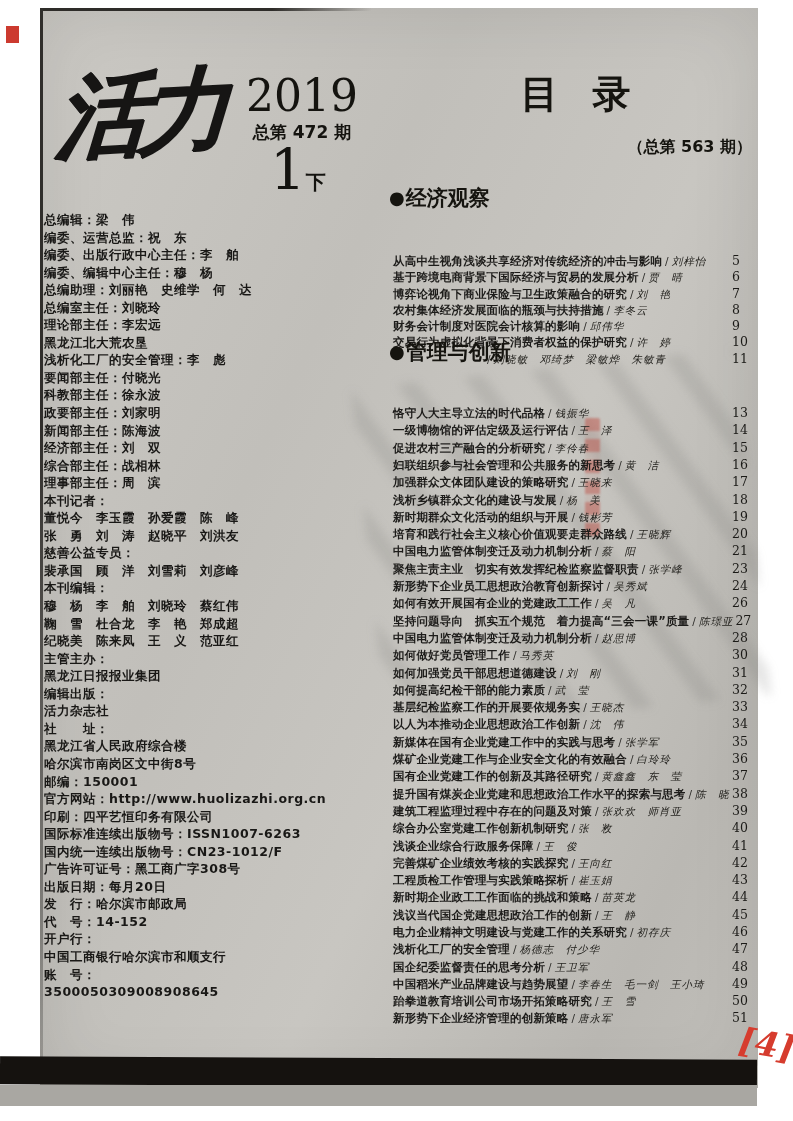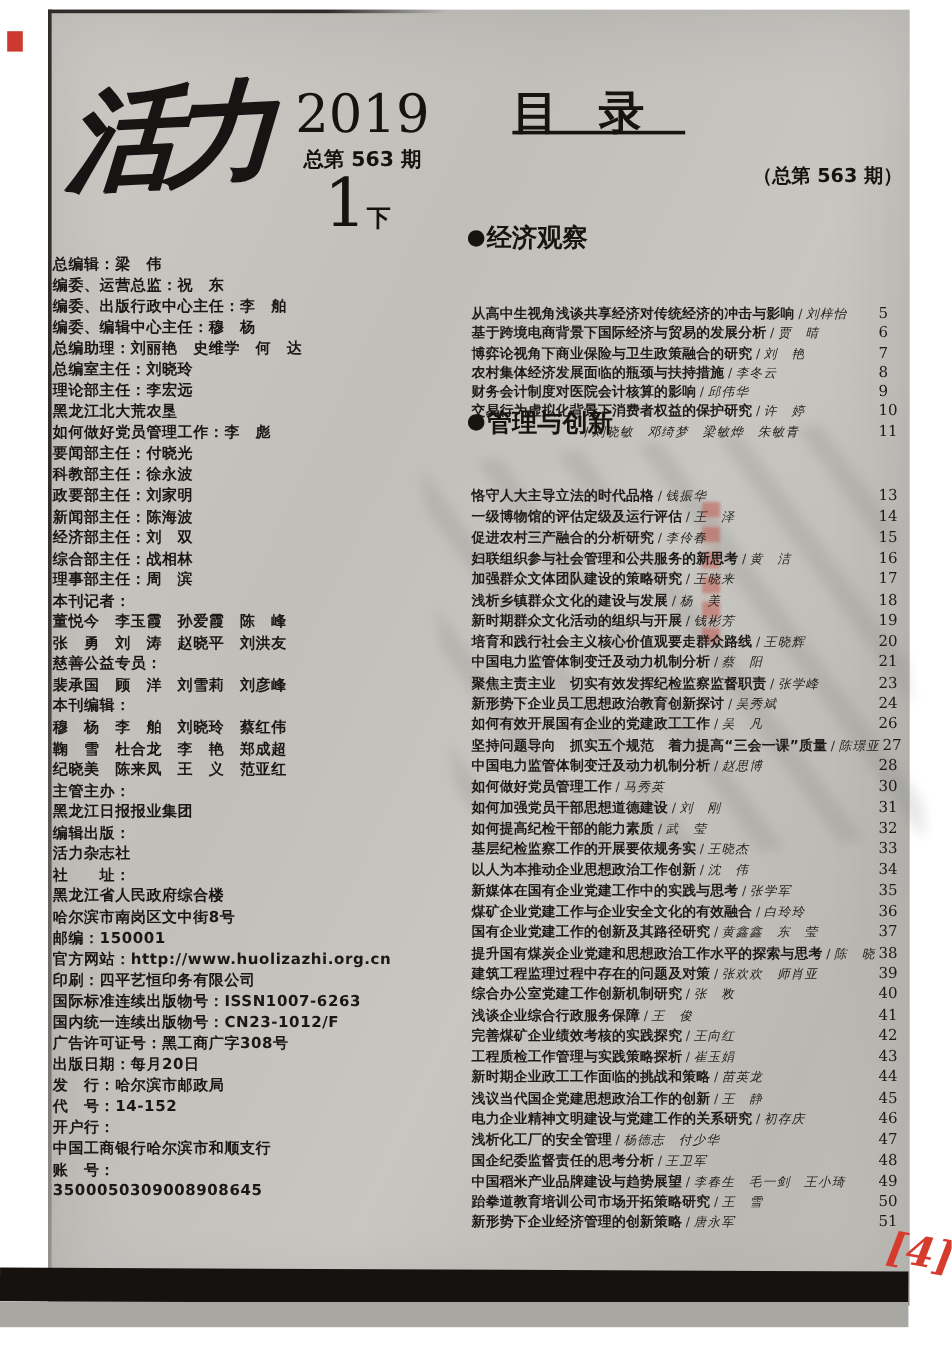--- a/index.html
+++ b/index.html
@@ -44,22 +44,22 @@
   .mast-issue{font-size:17px;font-weight:700;margin-top:3px;white-space:nowrap;}
   .mast-num{font-family:"DejaVu Serif","Liberation Serif",serif;font-size:56px;line-height:0.85;margin-top:2px;padding-left:26px;text-align:left;}
   .mast-num .sub{font-size:20px;font-weight:700;font-family:"DejaVu Sans",sans-serif;}
   .staff{
     position:absolute;left:44px;top:211px;width:336px;text-align:left;
     font-weight:700;font-size:12.5px;line-height:17.55px;color:#191816;
     letter-spacing:0.5px;white-space:nowrap;
   }
   
   .toc{position:absolute;left:393px;top:70px;width:365px;color:#15140f;}
-  .toc-title{font-size:38px;line-height:48px;font-weight:700;
-    letter-spacing:34px;padding-left:34px;white-space:nowrap;text-decoration:underline;}
+  .toc-title{font-size:38px;line-height:48px;font-weight:700;text-align:center;
+    letter-spacing:34px;padding-left:34px;white-space:nowrap;}
   .toc-issue{text-align:right;font-size:16px;font-weight:600;line-height:22px;margin-top:18px;padding-right:6px;white-space:nowrap;}
   .sec-head{display:flex;align-items:center;font-size:21px;font-weight:800;line-height:28px;margin:0;}
   .sec-head .bullet{font-size:18px;margin-right:1px;margin-left:-4px;}
   .toc-section.first .sec-head{margin-top:26px;}
   .toc-section.second .sec-head{margin-top:6px;}
   .rows{margin-top:6px;}
   .toc-section.second .rows{margin-top:4px;}
   .art-row{display:flex;align-items:baseline;height:16.3px;white-space:nowrap;}
   .toc-section.second .art-row{height:17.3px;}
   .art-title{font-size:11.5px;font-weight:700;color:#1d1c1a;letter-spacing:0.2px;}
@@ -78,42 +78,42 @@
 <div class="scan"></div>
 <div class="edge-top"></div>
 <div class="edge-left"></div>
 <div class="watermark"></div>
 <div class="red-stamp"></div>
 <div class="red-square"></div>
 
 <div class="logo">活力</div>
 <div class="mast-right">
   <div class="mast-year">2019</div>
-  <div class="mast-issue">总第 563 期</div>
+  <div class="mast-issue">总第 472 期</div>
   <div class="mast-num"><span>1</span><span class="sub">下</span></div>
 </div>
 
 <div class="staff" id="staff-list">
   <div class="staff-line">总编辑：梁　伟</div>
 
   <div class="staff-line">编委、运营总监：祝　东</div>
 
   <div class="staff-line">编委、出版行政中心主任：李　舶</div>
 
   <div class="staff-line">编委、编辑中心主任：穆　杨</div>
 
   <div class="staff-line">总编助理：刘丽艳　史维学　何　达</div>
 
   <div class="staff-line">总编室主任：刘晓玲</div>
 
   <div class="staff-line">理论部主任：李宏远</div>
 
   <div class="staff-line">黑龙江北大荒农垦</div>
 
-  <div class="staff-line">如何做好党员管理工作：李　彪</div>
+  <div class="staff-line">浅析化工厂的安全管理：李　彪</div>
 
   <div class="staff-line">要闻部主任：付晓光</div>
 
   <div class="staff-line">科教部主任：徐永波</div>
 
 
   <div class="staff-line">政要部主任：刘家明</div>
 
   <div class="staff-line">新闻部主任：陈海波</div>
 

